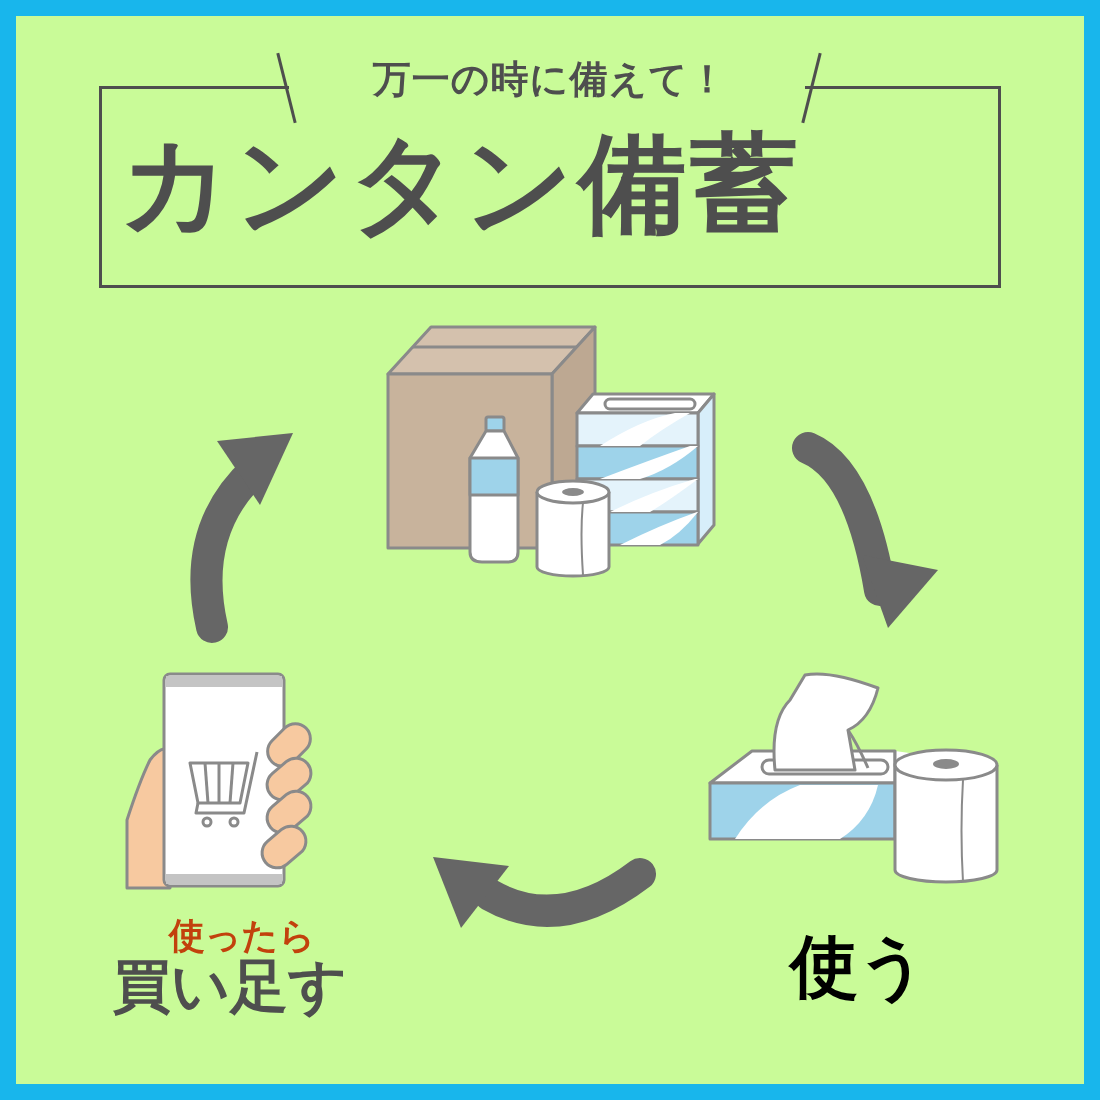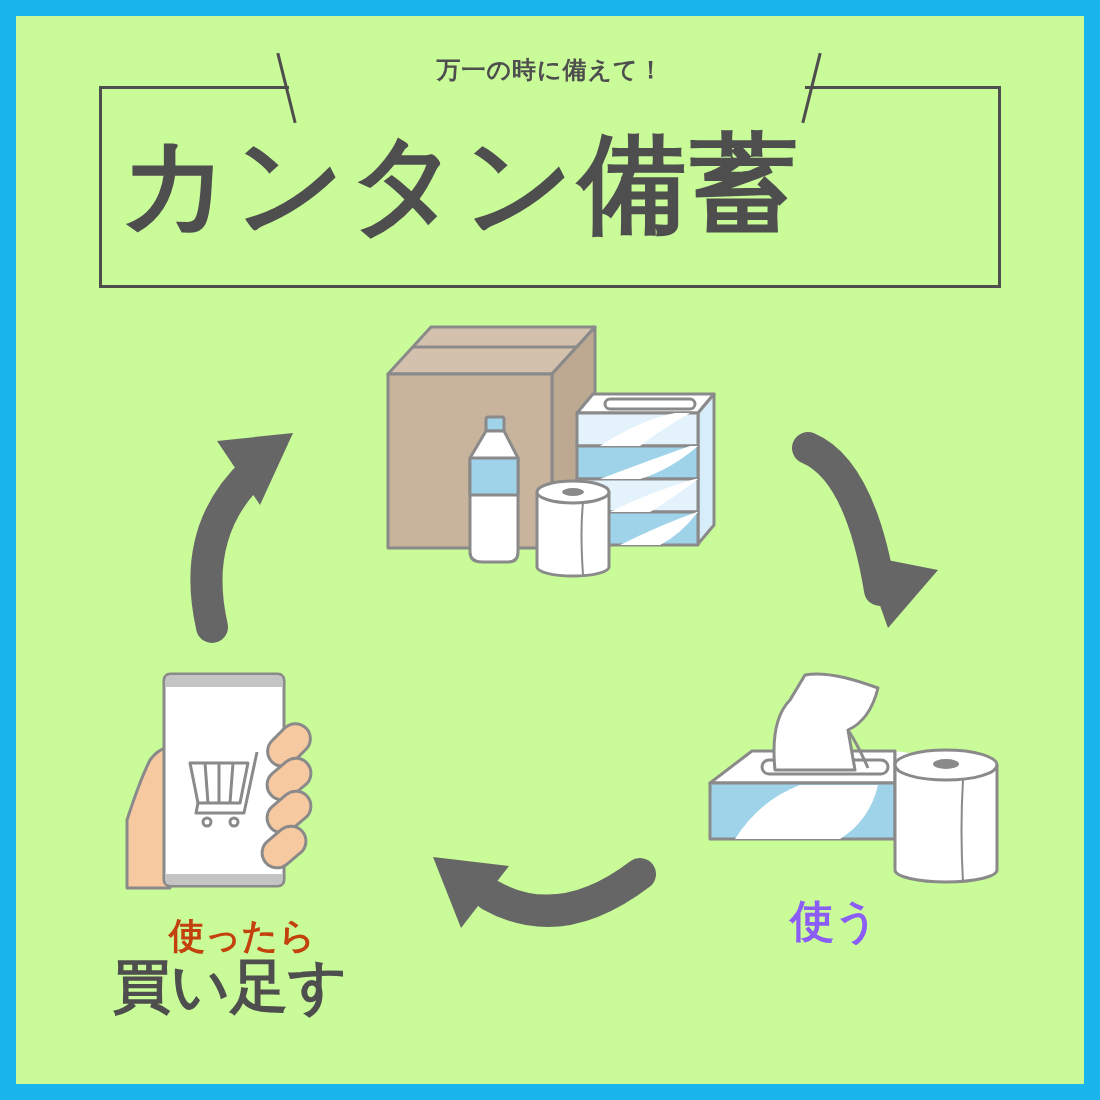--- a/index.html
+++ b/index.html
@@ -4,24 +4,24 @@
 <style>
   html, body { margin: 0; padding: 0; }
   body { width: 1100px; height: 1100px; overflow: hidden; font-family: "DejaVu Sans", sans-serif; }
   .frame { position: absolute; left: 0; top: 0; width: 1100px; height: 1100px; box-sizing: border-box; border: 16px solid #18b6ec; background: #c9fb98; }
   .title-box { position: absolute; left: 99px; top: 88px; width: 902px; height: 200px; box-sizing: border-box; border: 3px solid #4e4e4e; border-top: none; }
   .title-top-left { position: absolute; left: 99px; top: 86px; width: 190px; height: 3px; background: #4e4e4e; }
   .title-top-right { position: absolute; left: 805px; top: 86px; width: 196px; height: 3px; background: #4e4e4e; }
   .slash { position: absolute; width: 3px; height: 72px; background: #4e4e4e; top: 52px; }
   .slash.l { left: 285px; transform: rotate(-14deg); }
   .slash.r { left: 810px; transform: rotate(14deg); }
-  .subtitle { position: absolute; left: 300px; top: 54px; width: 500px; text-align: center; font-size: 24px; font-weight: bold; color: #4e4e4e; letter-spacing: 1px; }
+  .subtitle { position: absolute; left: 300px; top: 54px; width: 500px; text-align: center; font-size: 38px; font-weight: bold; color: #4e4e4e; letter-spacing: 1px; }
   .main-title { position: absolute; left: 120px; top: 125px; width: 860px; font-size: 108px; font-weight: bold; color: #4e4e4e; letter-spacing: 4px; line-height: 1.1; }
   svg.art { position: absolute; left: 0; top: 0; }
-  .label-use { position: absolute; left: 790px; top: 892px; font-size: 44px; font-weight: bold; color: #8b5cf6; }
+  .label-use { position: absolute; left: 790px; top: 922px; font-size: 68px; font-weight: bold; color: #000000; }
   .label-buy-small { position: absolute; left: 152px; top: 912px; width: 180px; text-align: center; font-size: 36px; font-weight: bold; color: #c2410c; }
   .label-buy-big { position: absolute; left: 100px; top: 948px; width: 260px; text-align: center; font-size: 58px; font-weight: bold; color: #4e4e4e; }
 </style>
 </head>
 <body>
 
 <div class="frame"></div>
 
 <div class="title-top-left"></div>
 <div class="title-top-right"></div>

